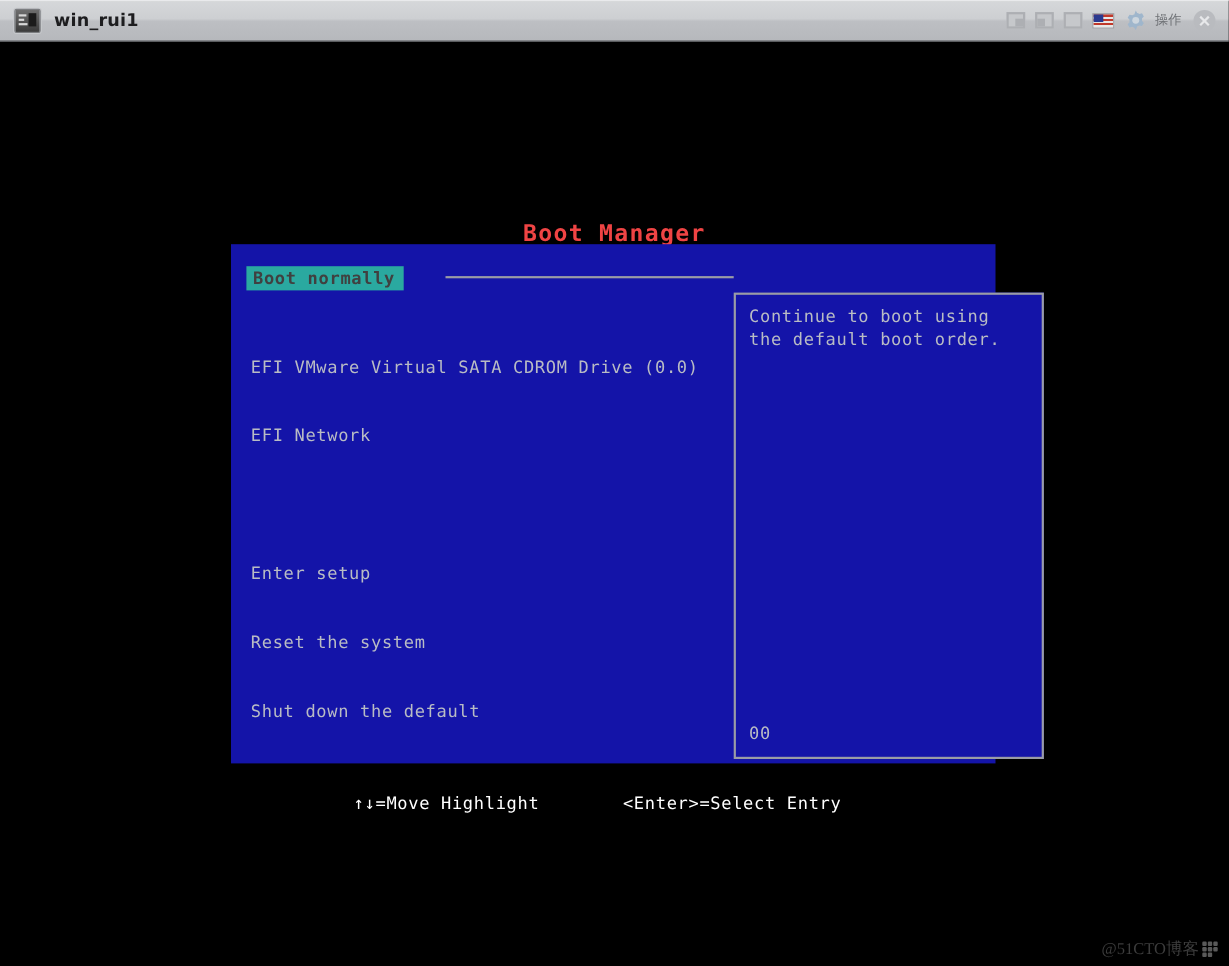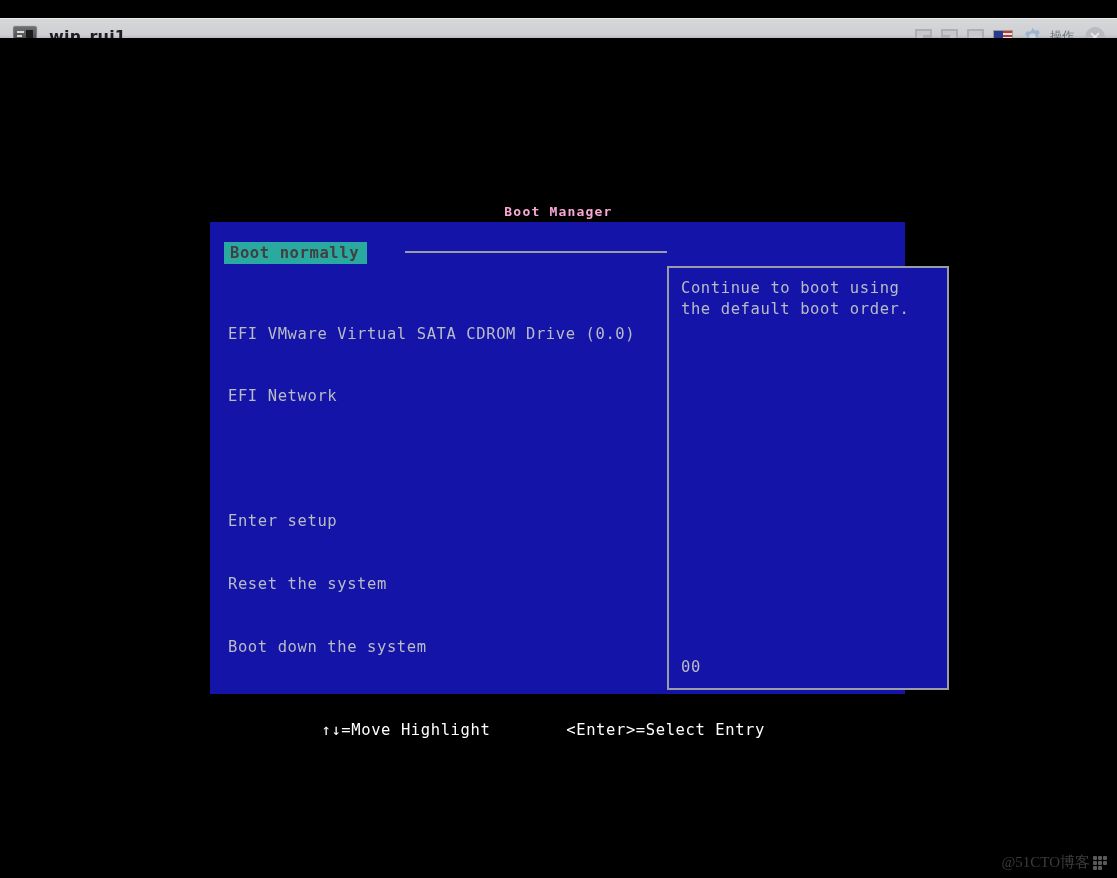--- a/index.html
+++ b/index.html
@@ -18,21 +18,21 @@
   #window {
     position: absolute;
     left: 0; top: 0;
     width: 1117px;
     height: 878px;
     background: #000;
   }
 
   #titlebar {
     position: absolute;
-    left: 0; top: 18px;
+    left: 0; top: 0;
     width: 1117px;
     height: 38px;
     background: linear-gradient(to bottom, #d6d8da 0%, #cdcfd2 46%, #bdbfc3 52%, #b6b8bc 100%);
     border-bottom: 1px solid #8d9094;
     box-sizing: border-box;
     display: flex;
     align-items: center;
   }
   #titlebar::after {
     content: "";
@@ -186,23 +186,23 @@
     letter-spacing: 0.6px;
     color: #b9bcc4;
   }
 
   #bios-title {
     position: absolute;
     left: 0;
     top: 164px;
     width: 1117px;
     text-align: center;
-    color: #f9a8d4;
+    color: #ef4444;
     font-weight: bold;
-    font-size: 13px;
+    font-size: 21px;
     letter-spacing: 1.2px;
   }
 
   #panel {
     position: absolute;
     left: 210px;
     top: 184px;
     width: 695px;
     height: 472px;
     background: #1414a8;
@@ -380,21 +380,21 @@
 
           <div id="highlight-row">Boot normally</div>
           <div id="sep-line"></div>
 
           <div class="menu-list">
             <div class="menu-item">EFI VMware Virtual SATA CDROM Drive (0.0)</div>
             <div class="menu-item">EFI Network</div>
             <div class="menu-gap"></div>
             <div class="menu-item">Enter setup</div>
             <div class="menu-item">Reset the system</div>
-            <div class="menu-item">Boot down the system</div>
+            <div class="menu-item">Shut down the default</div>
           </div>
 
         </div>
 
         <div id="help-box">
           <div id="help-text">Continue to boot using
 the default boot order.</div>
           <div id="help-code">00</div>
         </div>
 

